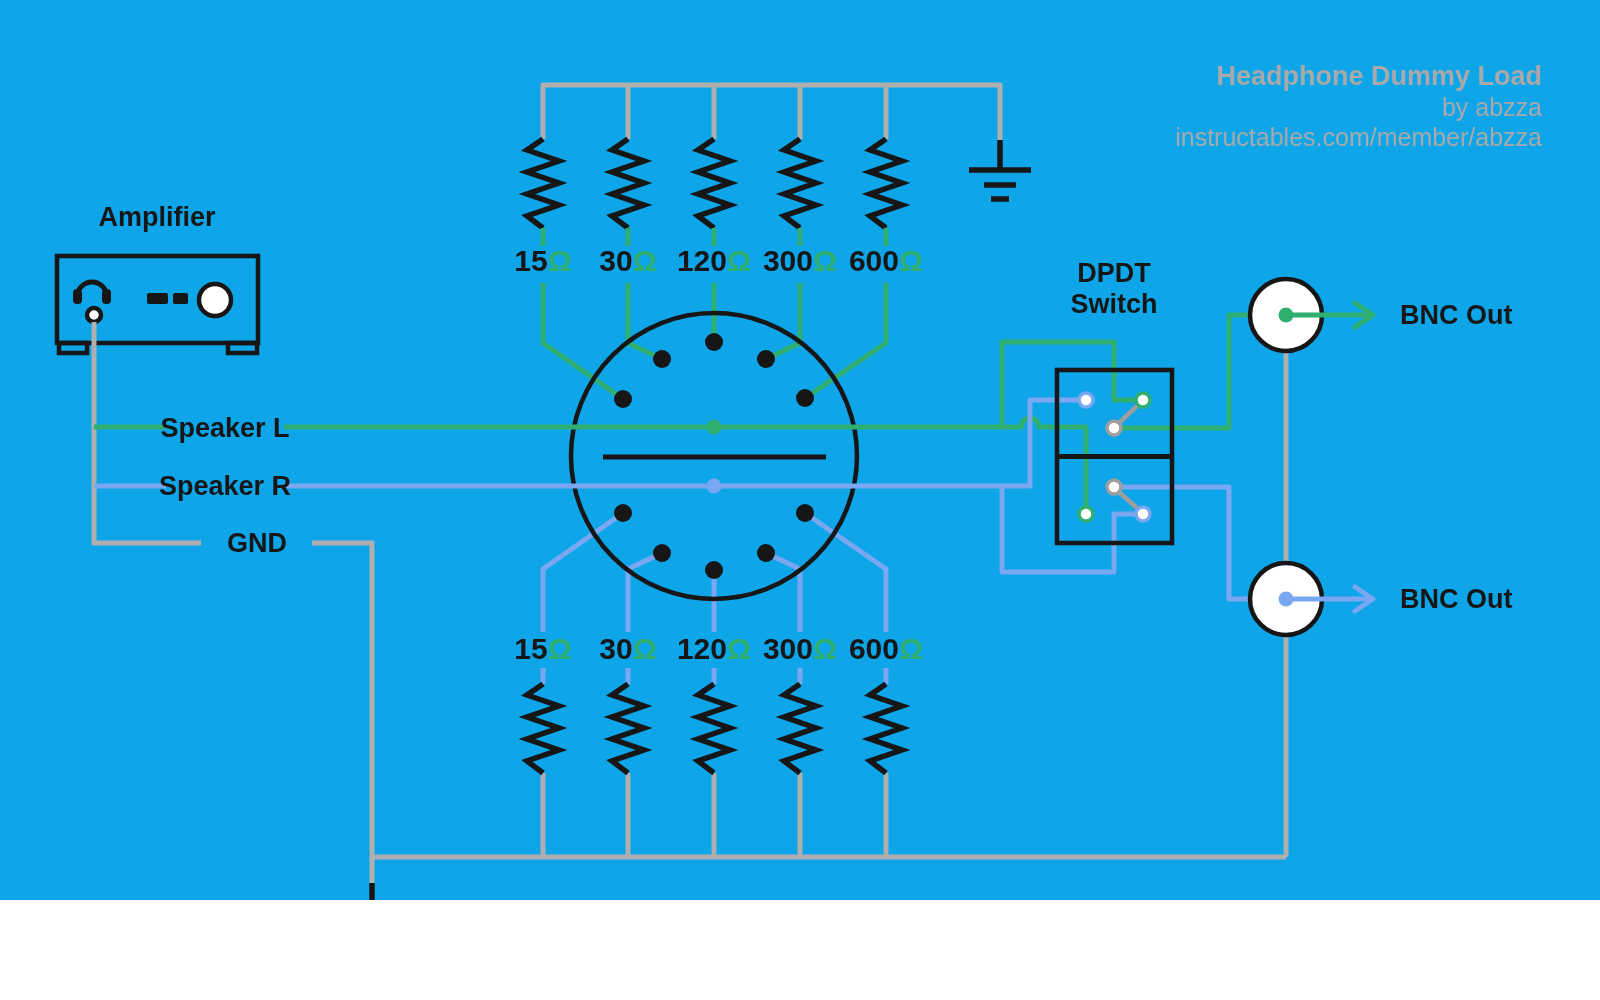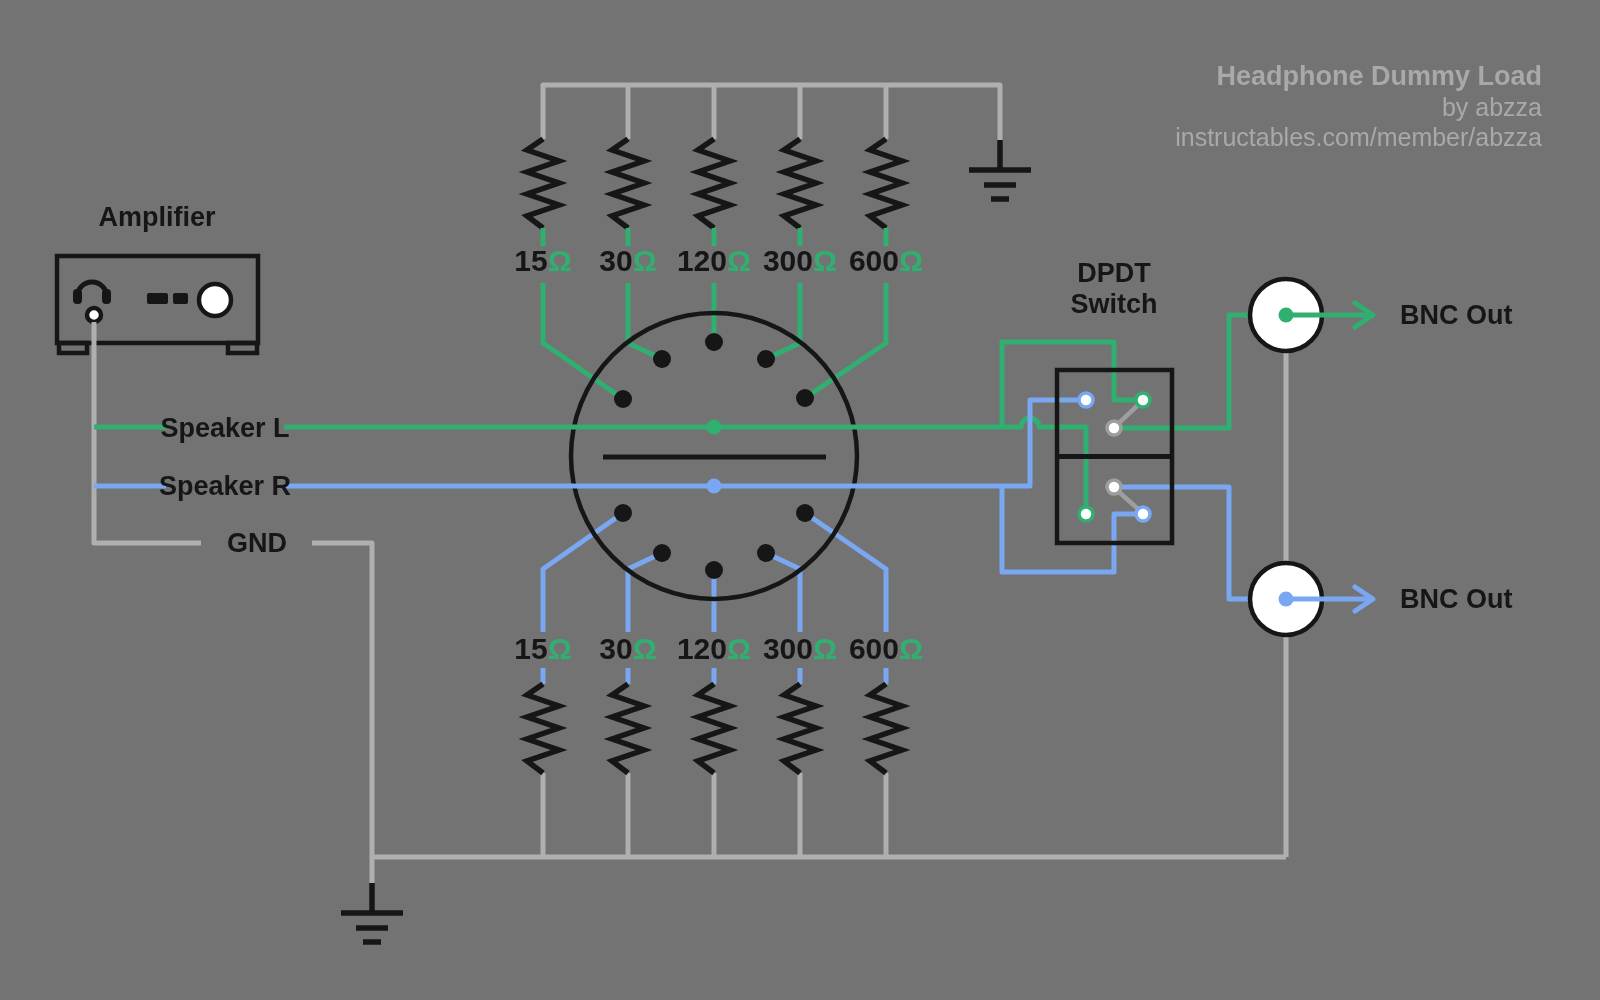--- a/index.html
+++ b/index.html
@@ -1,16 +1,16 @@
 <!DOCTYPE html>
 <html><head>
 <meta charset="utf-8">
 <style>
   html,body{margin:0;padding:0;background:#ffffff;}
-  .stage{position:relative;width:1600px;height:1000px;background:#737373;overflow:hidden;
+  .stage{position:relative;width:1600px;height:900px;background:#0ea5e9;overflow:hidden;
          font-family:"Liberation Sans", sans-serif;text-decoration:underline;}
   svg{display:block;}
   
   .w  {fill:none;stroke-width:5;stroke-linejoin:round;stroke-linecap:butt;}
   .wg {stroke:#2fb070;}
   .wb {stroke:#7aa7f2;}
   .wgr{stroke:#afafaf;}
   .wk {stroke:#161616;}
   .ok {fill:none;stroke:#161616;stroke-width:4.5;}
   .rz {fill:none;stroke:#161616;stroke-width:5.5;stroke-linejoin:miter;}

